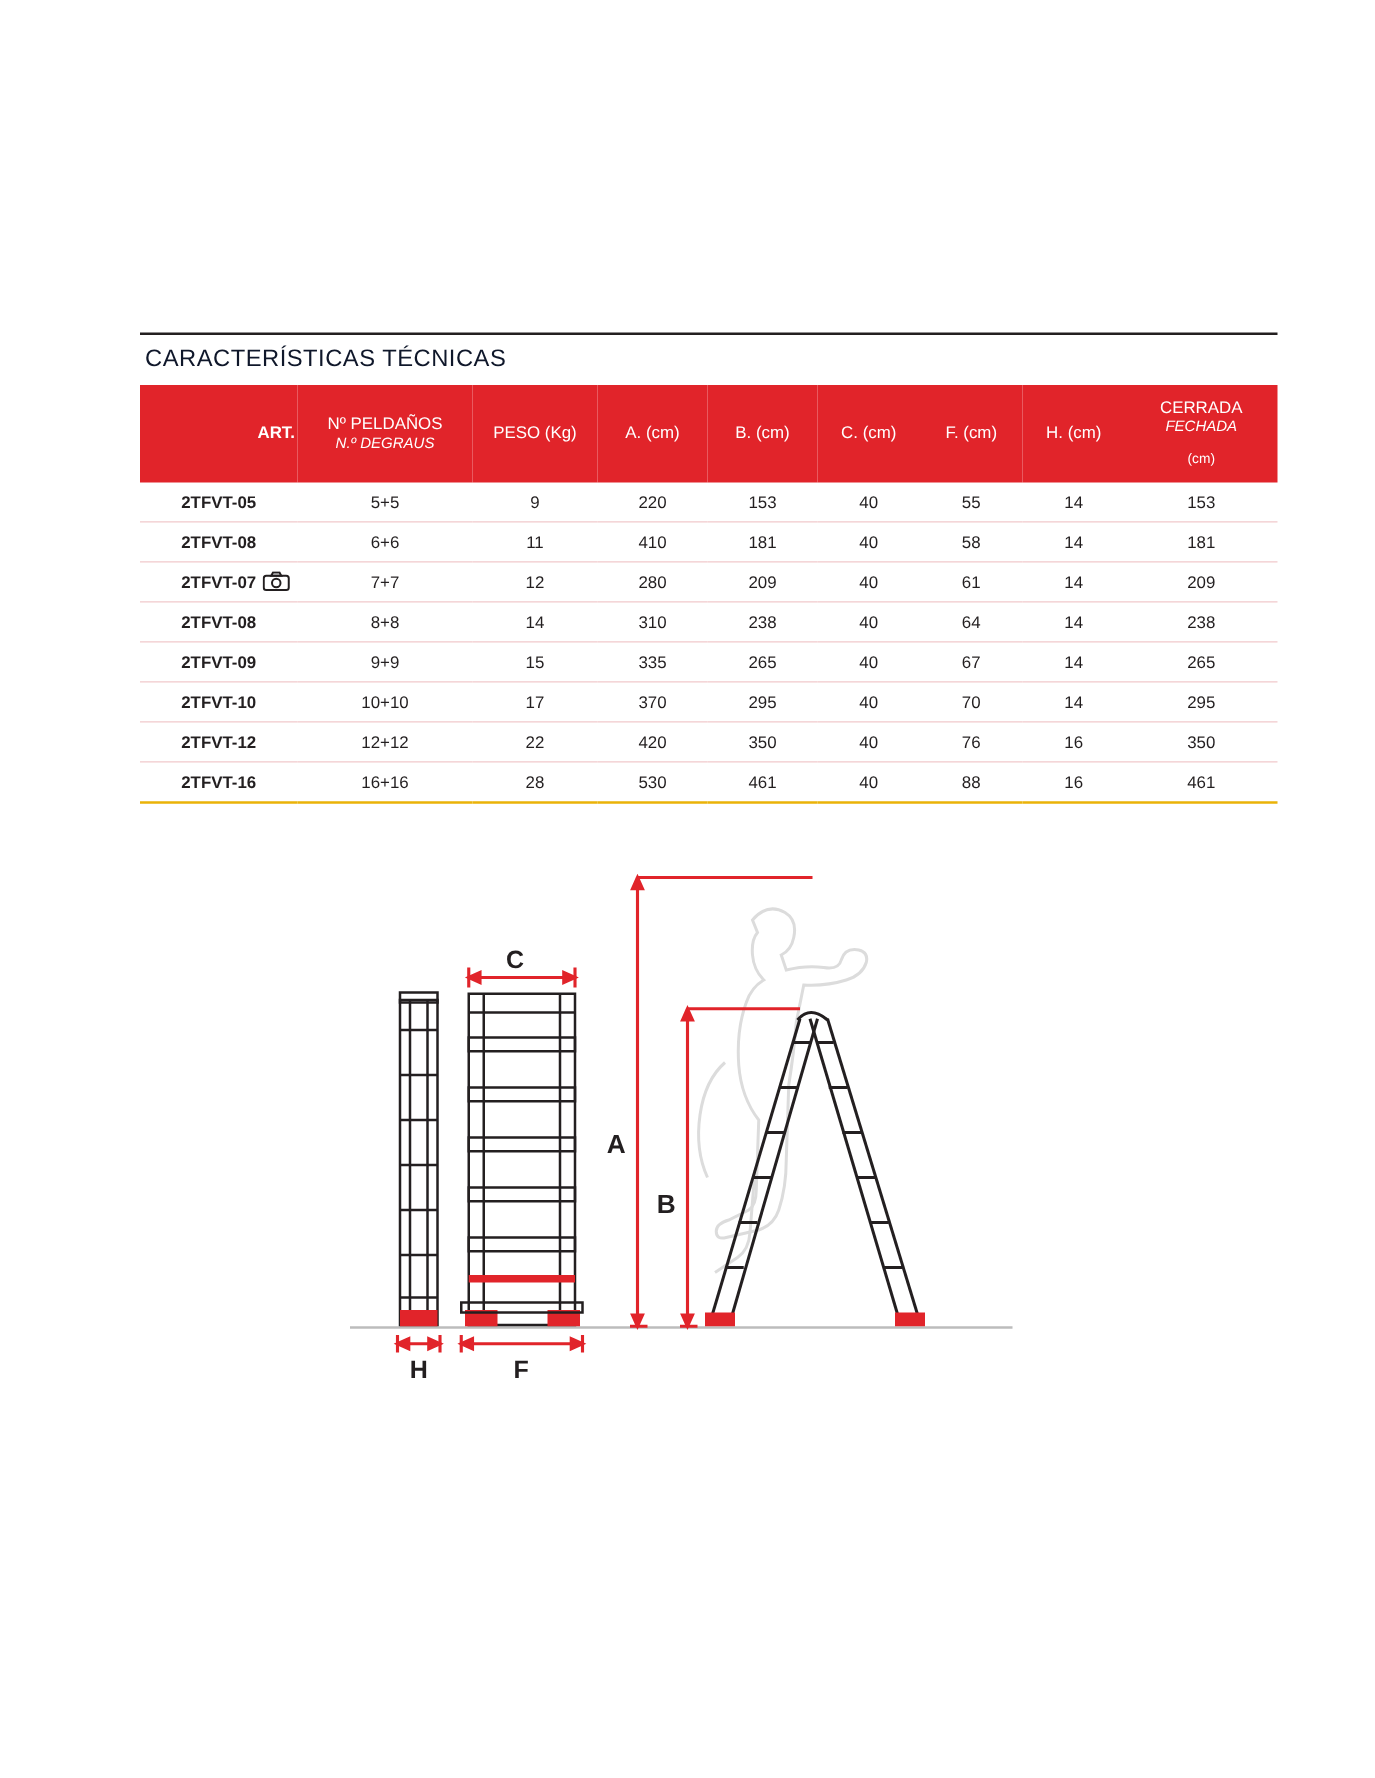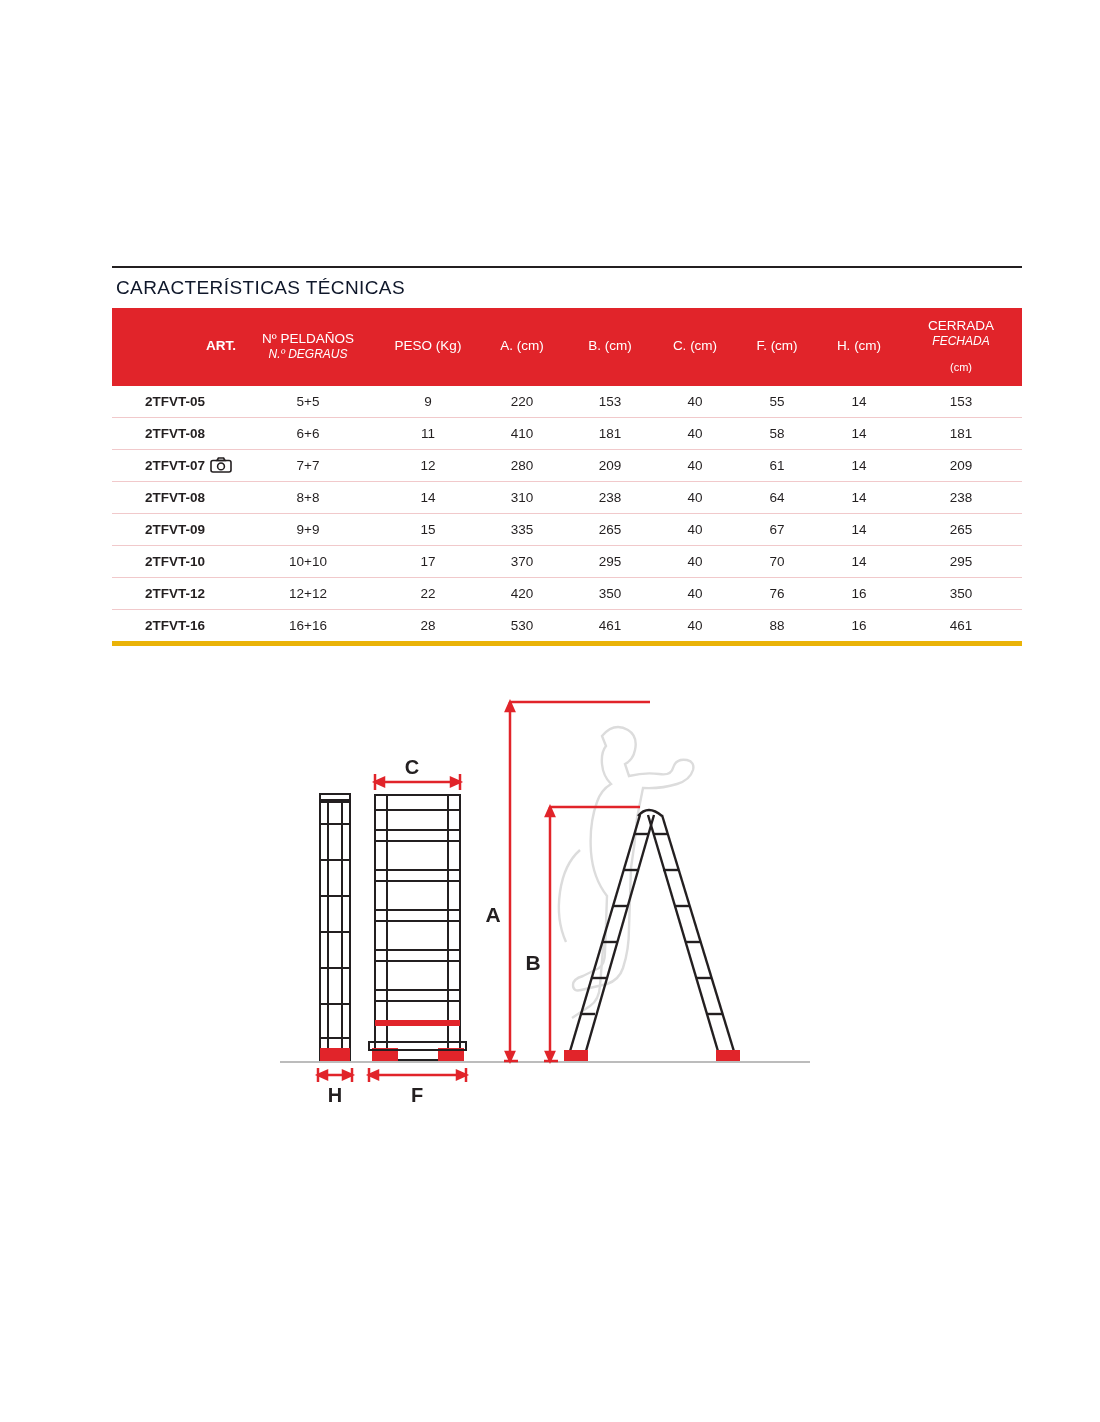--- a/index.html
+++ b/index.html
@@ -73,21 +73,21 @@
     margin-top: 12px;
   }
   table.spec tbody td {
     font-size: 13.5px;
     text-align: center;
     padding: 8px 2px;
     border-bottom: 1px solid #f1c9cb;
     color: #231f20;
   }
   table.spec tbody tr:last-child td {
-    border-bottom: 5px solid #eab308;
+    border-bottom: 2px solid #eab308;
   }
   td.art {
     text-align: left;
     padding-left: 12px;
     color: #e1242a;
     font-weight: bold;
     font-size: 13.5px;
     position: relative;
   }
   .cam-wrap {

